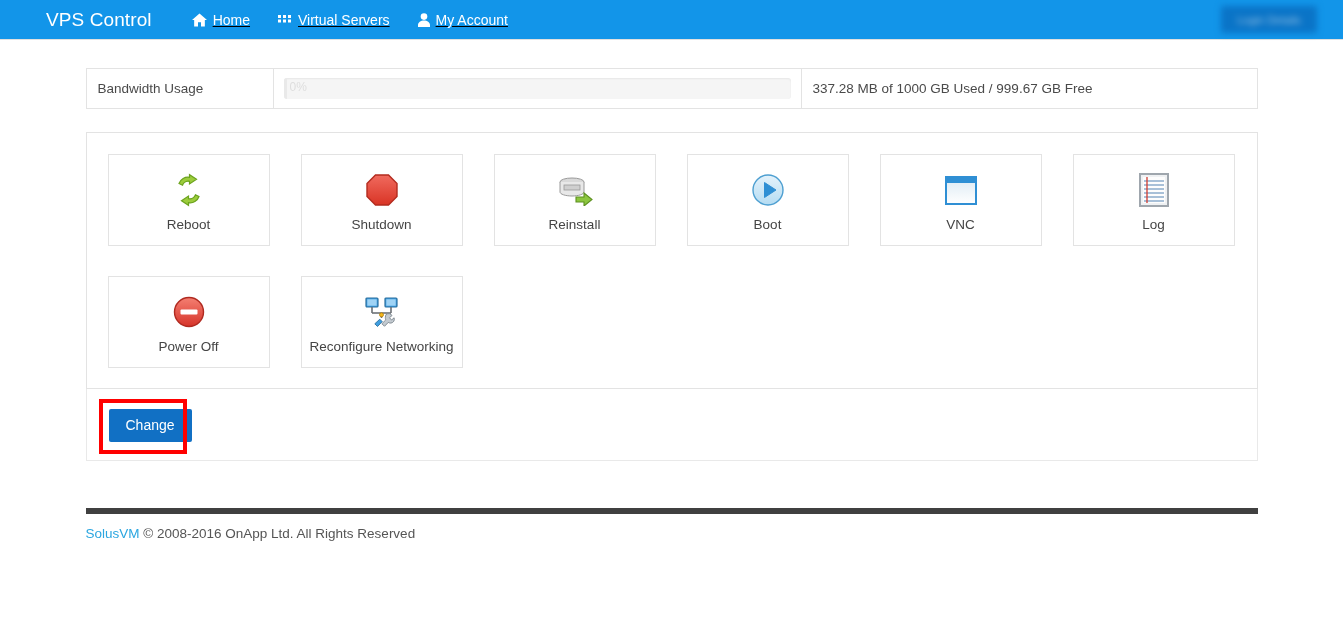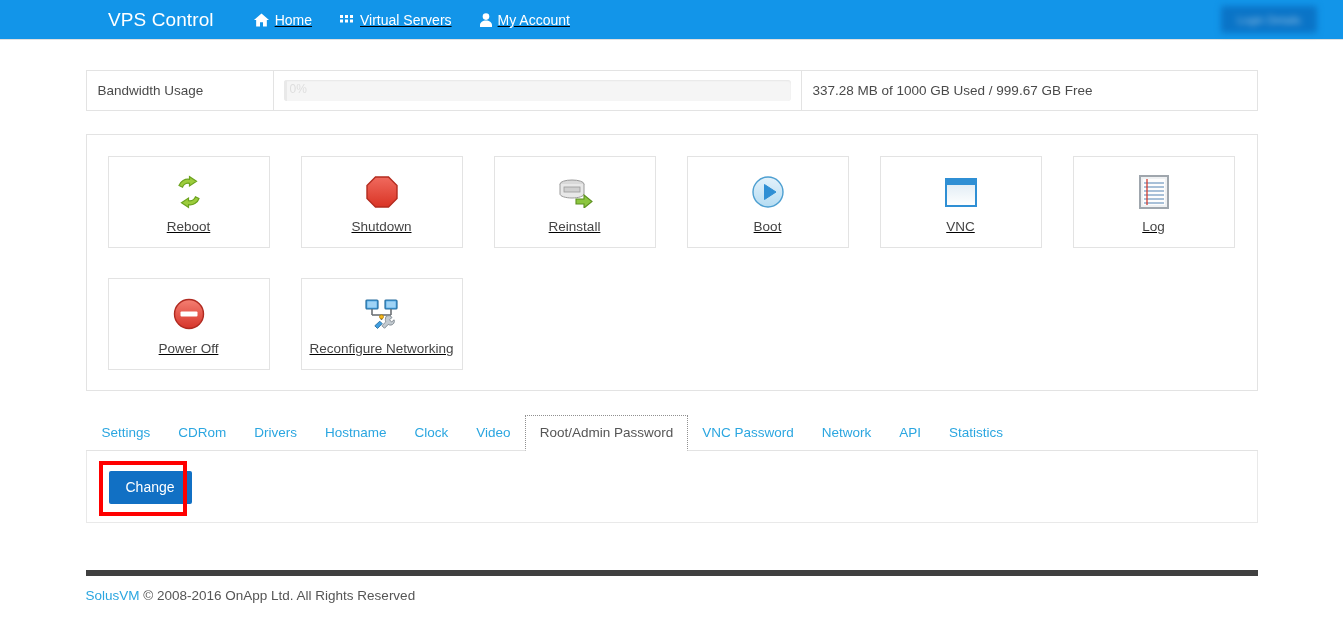--- a/index.html
+++ b/index.html
@@ -18,21 +18,21 @@
     background: #1295e9;
     display: flex;
     align-items: center;
     position: relative;
     border-bottom: 1px solid #e0e0e0;
   }
   .brand {
     color: #ffffff;
     font-size: 19px;
     font-weight: normal;
-    margin-left: 108px;
+    margin-left: 46px;
     letter-spacing: 0.1px;
     white-space: nowrap;
   }
   .nav-links {
     display: flex;
     align-items: center;
     margin-left: 26px;
     text-decoration: underline;
   }
   .nav-link {
@@ -65,22 +65,22 @@
     justify-content: center;
     filter: blur(3.2px);
     cursor: pointer;
     overflow: hidden;
     white-space: nowrap;
   }
 
   
   .container {
     width: 1172px;
-    margin: 8px auto;
-    padding-top: 22px;
+    margin: 0 auto;
+    padding-top: 28px;
   }
 
   
   .bw-table {
     width: 100%;
     border: 1px solid #e3e3e3;
     border-collapse: collapse;
     background: #fff;
   }
   .bw-table td {
@@ -115,21 +115,20 @@
     font-size: 12px;
     color: #dedede;
   }
 
   
   .panel {
     margin-top: 23px;
     border: 1px solid #e3e3e3;
     background: #fff;
     padding: 21px 21px 20px 21px;
-    text-decoration: underline;
   }
   .btn-grid {
     display: flex;
     flex-wrap: wrap;
     gap: 30px 31px;
   }
   .action-btn {
     width: 162px;
     height: 92px;
     border: 1px solid #e3e3e3;
@@ -419,33 +418,20 @@
             <path d="M22 18.5c2-1.6 5-1 6 1l-2.5 2.2 2.1 2.3 2.5-2.2c.9 2.3-.6 5-3.2 5.3-1 .1-1.8-.2-2.6-.7l-3.8 3.9-2.6-2.6 3.9-3.8c-.7-1.6-.6-3.4.2-5.4z" fill="#c3cad0" stroke="#7b848c" stroke-width="0.9"></path>
             <path d="M13.5 30.5l-2.7-2.7 5-4.6 2.4 2.4z" fill="#3f9ee0" stroke="#2a6f9e" stroke-width="0.9"></path>
           </svg>
         </span>
         <span class="action-label">Reconfigure Networking</span>
       </a>
 
     </div>
   </div>
 
-  <div class="tabs">
-    <a class="tab">Settings</a>
-    <a class="tab">CDRom</a>
-    <a class="tab">Drivers</a>
-    <a class="tab">Hostname</a>
-    <a class="tab">Clock</a>
-    <a class="tab">Video</a>
-    <a class="tab active">Root/Admin Password</a>
-    <a class="tab">VNC Password</a>
-    <a class="tab">Network</a>
-    <a class="tab">API</a>
-    <a class="tab">Statistics</a>
-  </div>
 
   <div class="tab-content">
     <div class="change-wrap">
       <button class="btn-primary">Change</button>
     </div>
     <div class="highlight-box"></div>
   </div>
 
   <div class="footer">
     <a>SolusVM</a><span> © 2008-2016 OnApp Ltd. All Rights Reserved</span>

